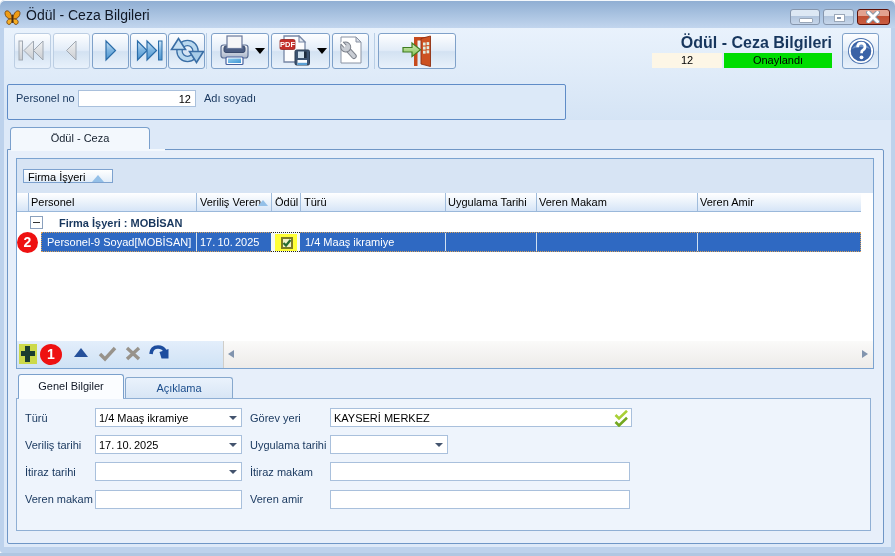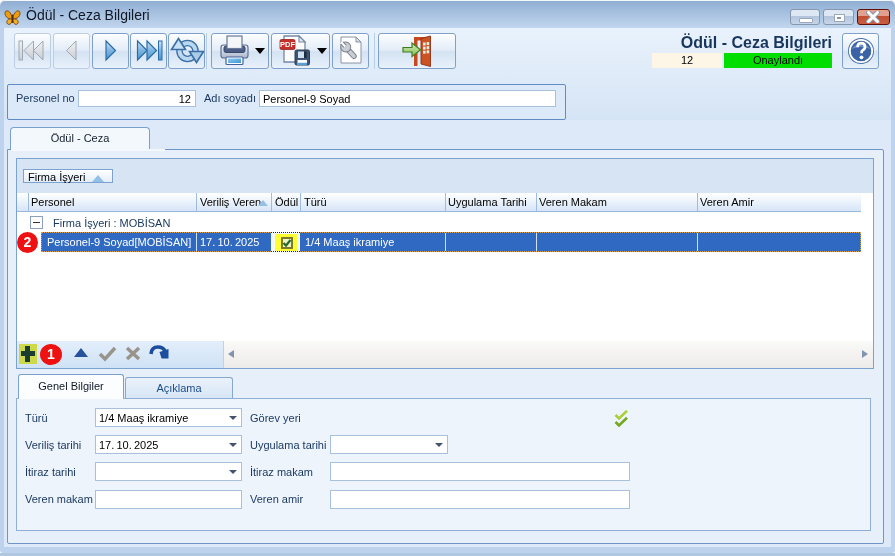--- a/index.html
+++ b/index.html
@@ -52,23 +52,20 @@
   <div class="abs" style="left:4px;top:28px;width:887px;height:519px;background:#dde9f8;"></div>
 
   <div class="abs" style="left:4px;top:28px;width:887px;height:92px;background:linear-gradient(#e9f2fc,#d5e4f5);"></div>
 
   <div class="abs" style="left:7px;top:84px;width:559px;height:36px;background:#dce9f8;border:1px solid #5f8cc7;border-radius:2px;box-sizing:border-box;"></div>
   <div class="abs lbl" style="left:16px;top:92px;">Personel no</div>
   <div class="field" style="left:78px;top:90px;width:118px;height:17px;box-sizing:border-box;">
      <div class="abs" style="right:4px;top:2px;color:#000;">12</div>
     </div>
   <div class="abs lbl" style="left:204px;top:92px;">Adı soyadı</div>
-  <div class="field" style="left:259px;top:90px;width:297px;height:17px;box-sizing:border-box;">
-     <div class="abs" style="left:3px;top:2px;color:#000;">Personel-9 Soyad</div>
-    </div>
 
   <div class="abs" style="left:500px;top:34px;width:332px;text-align:right;font-size:16px;font-weight:bold;color:#17365d;">Ödül - Ceza Bilgileri</div>
   <div class="abs" style="left:652px;top:53px;width:70px;height:15px;background:#fdf6e6;text-align:center;line-height:15px;color:#000;">12</div>
   <div class="abs" style="left:724px;top:53px;width:108px;height:15px;background:#00dd00;text-align:center;line-height:15px;color:#000;">Onaylandı</div>
 
   <div class="abs" style="left:10px;top:127px;width:140px;height:23px;background:#f3f8fd;border:1px solid #7aa0cc;border-bottom:none;border-radius:4px 4px 0 0;box-sizing:border-box;text-align:center;line-height:21px;color:#15202e;">Ödül - Ceza</div>
 
   <div class="abs" style="left:7px;top:149px;width:877px;height:395px;background:#e7effa;border:1px solid #6f96c6;border-radius:0 2px 2px 2px;box-sizing:border-box;"></div>
   <div class="abs" style="left:11px;top:149px;width:154px;height:2px;background:#f3f8fd;"></div>
 
@@ -94,21 +91,21 @@
   <div class="abs" style="left:258px;top:200px;width:0;height:0;border-left:5px solid transparent;border-right:5px solid transparent;border-bottom:6px solid #94c0e8;"></div>
   <div class="abs" style="left:275px;top:196px;color:#000;">Ödül</div>
   <div class="abs" style="left:304px;top:196px;color:#000;">Türü</div>
   <div class="abs" style="left:448px;top:196px;color:#000;">Uygulama Tarihi</div>
   <div class="abs" style="left:539px;top:196px;color:#000;">Veren Makam</div>
   <div class="abs" style="left:700px;top:196px;color:#000;">Veren Amir</div>
 
   <div class="abs" style="left:30px;top:216px;width:13px;height:13px;background:#fff;border:1px solid #8aa0bd;box-sizing:border-box;">
     <div class="abs" style="left:2px;top:5px;width:7px;height:1px;background:#333;"></div>
     </div>
-  <div class="abs lbl" style="left:53px;top:217px;">Firma İşyeri : MOBİSAN</div>
+  <div class="abs lbl" style="left:59px;top:217px;font-weight:bold;">Firma İşyeri : MOBİSAN</div>
 
   <div class="abs" style="left:41px;top:232px;width:820px;height:20px;background:#2f69c2;border:1px dotted #d8a25a;box-sizing:border-box;"></div>
   <div class="abs" style="left:271px;top:232px;width:29px;height:20px;background:#f6faf6;border-top:1px dotted #222;border-bottom:1px dotted #222;box-sizing:border-box;"></div>
   <div class="abs" style="left:275px;top:234px;width:22px;height:17px;background:#ffff36;"></div>
   <div class="abs" style="left:281px;top:237px;width:12px;height:12px;background:#f2f2c8;border:2px solid #7c7c26;box-sizing:border-box;"></div>
   <svg class="abs" style="left:281px;top:237px;" width="12" height="12" viewBox="0 0 12 12">
     <path d="M2.5 6 L5 8.5 L9.5 3" fill="none" stroke="#256b30" stroke-width="2.2"></path>
     </svg>
   <div class="abs" style="left:196px;top:233px;width:1px;height:18px;background:#cfe0f2;"></div>
   <div class="abs" style="left:445px;top:233px;width:1px;height:18px;background:#cfe0f2;"></div>
@@ -152,20 +149,23 @@
 
   <div class="abs" style="left:16px;top:398px;width:855px;height:133px;background:#eef4fc;border:1px solid #8fafd4;box-sizing:border-box;"></div>
   <div class="abs" style="left:19px;top:397px;width:104px;height:2px;background:#fbfdff;"></div>
 
   <div class="abs lbl" style="left:25px;top:412px;">Türü</div>
   <div class="field" style="left:95px;top:408px;width:147px;height:19px;box-sizing:border-box;">
     <div class="abs" style="left:3px;top:3px;color:#000;">1/4 Maaş ikramiye</div>
     </div>
   <div class="combo-arr" style="left:229px;top:416px;"></div>
   <div class="abs lbl" style="left:250px;top:412px;">Görev yeri</div>
+  <div class="field" style="left:330px;top:408px;width:302px;height:19px;box-sizing:border-box;">
+    <div class="abs" style="left:3px;top:3px;color:#000;">KAYSERİ MERKEZ</div>
+    </div>
   <svg class="abs" style="left:614px;top:410px;" width="15" height="17" viewBox="0 0 15 17">
     <path d="M1.5 5 L5 8.5 L13 0.8" fill="none" stroke="#a9d036" stroke-width="2.6"></path>
     <path d="M1.5 12 L5 15.5 L13 7.8" fill="none" stroke="#74a821" stroke-width="2.6"></path>
     </svg>
 
   <div class="abs lbl" style="left:25px;top:439px;">Veriliş tarihi</div>
   <div class="field" style="left:95px;top:435px;width:147px;height:19px;box-sizing:border-box;">
     <div class="abs" style="left:3px;top:3px;color:#000;">17. 10. 2025</div>
     </div>
   <div class="combo-arr" style="left:229px;top:443px;"></div>

